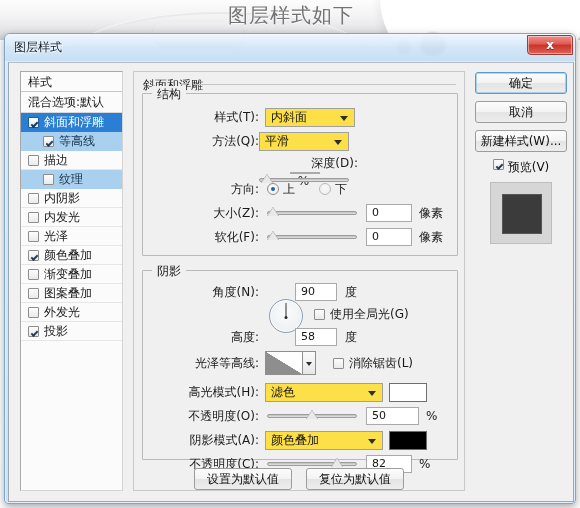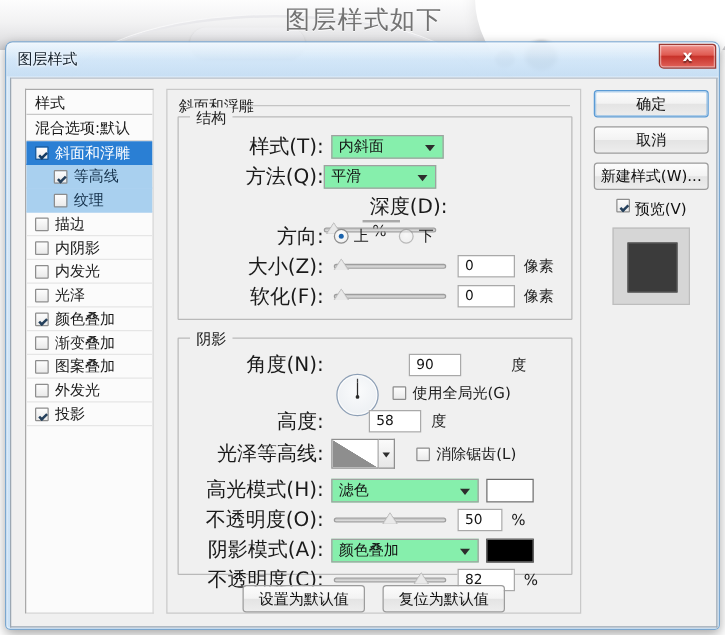--- a/index.html
+++ b/index.html
@@ -225,28 +225,28 @@
     position: absolute; left: 9px; top: 5px;
     font-size: 12px; color: #1a1a1a;
   }
   .section-rule {
     position: absolute; left: 62px; top: 12px; right: 8px;
     height: 1px; background: #c4c4c4;
   }
 
   .row { position: absolute; height: 20px; display: flex; align-items: center; }
   .lbl {
-    font-size: 16px; color: #1a1a1a;
+    font-size: 12px; color: #1a1a1a;
     text-align: right;
     white-space: nowrap;
   }
   .sel {
     position: relative;
     height: 19px;
-    background: #86efac;
+    background: #fde047;
     border: 1px solid #a0a0a0;
     font-size: 12px; color: #141414;
     line-height: 17px;
     padding-left: 5px;
     cursor: pointer; white-space: nowrap;
     overflow: hidden;
   }
   .sel .arrow {
     position: absolute; right: 6px; top: 7px;
     width: 0; height: 0;
@@ -398,27 +398,27 @@
       <div class="sl-blend">混合选项:默认</div>
       <div id="styles-items">
           <div class="sl-item sel-strong">
             <span class="cb checked"></span>
             <span class="sl-lbl">斜面和浮雕</span>
           </div>
           <div class="sl-item sub sel-light">
             <span class="cb checked"></span>
             <span class="sl-lbl">等高线</span>
           </div>
+          <div class="sl-item">
+            <span class="cb"></span>
+            <span class="sl-lbl">描边</span>
+          </div>
           <div class="sl-item sub sel-light">
             <span class="cb"></span>
             <span class="sl-lbl">纹理</span>
-          </div>
-          <div class="sl-item">
-            <span class="cb"></span>
-            <span class="sl-lbl">描边</span>
           </div>
           <div class="sl-item">
             <span class="cb"></span>
             <span class="sl-lbl">内阴影</span>
           </div>
           <div class="sl-item">
             <span class="cb"></span>
             <span class="sl-lbl">内发光</span>
           </div>
           <div class="sl-item">
@@ -524,21 +524,21 @@
             <div class="thumb-tri" id="soften-thumb" style="left: 0px;"></div>
           </div>
           <div class="num" style="width:46px; margin-left:9px;">0</div>
           <div class="unit" style="margin-left:7px;">像素</div>
         </div>
       </div>
 
       <div class="group" style="left:8px; top:198px; width:316px; height:190px;">
         <div class="legend">阴影</div>
 
-        <div class="row" style="left:0; top:11px; width:100%;gap:32px;">
+        <div class="row" style="left:0; top:11px; width:100%;">
           <div class="lbl" style="width:116px;">角度(N):</div>
           <div class="num" style="width:42px; margin-left:36px;">90</div>
           <div class="unit" style="margin-left:8px;">度</div>
         </div>
 
         <div id="dial" style="left:126px; top:28px;">
           <div class="tick"></div>
           <div class="needle"></div>
           <div class="dot"></div>
         </div>
@@ -576,21 +576,21 @@
           </div>
           <div class="swatch" id="hl-swatch" style="width: 38px; height: 19px; margin-left: 6px; background: rgb(255, 255, 255);"></div>
         </div>
 
         <div class="row" style="left:0; top:135px; width:100%;">
           <div class="lbl" style="width:116px;">不透明度(O):</div>
           <div class="slider" style="width:90px; margin-left:8px;">
             <div class="track"></div>
             <div class="thumb-tri" id="hlop-thumb" style="left: 39px;"></div>
           </div>
-          <div class="num" style="width:36px; margin-left:9px;">50</div>
+          <div class="num" style="width:53px; margin-left:9px;">50</div>
           <div class="unit" style="margin-left:7px;">%</div>
         </div>
 
         <div class="row" style="left:0; top:159px; width:100%;">
           <div class="lbl" style="width:116px;">阴影模式(A):</div>
           <div class="sel" style="width:118px; margin-left:6px;">
             <span>颜色叠加</span>
             <span class="arrow"></span>
           </div>
           <div class="swatch" id="sh-swatch" style="width: 38px; height: 19px; margin-left: 6px; background: rgb(0, 0, 0);"></div>

